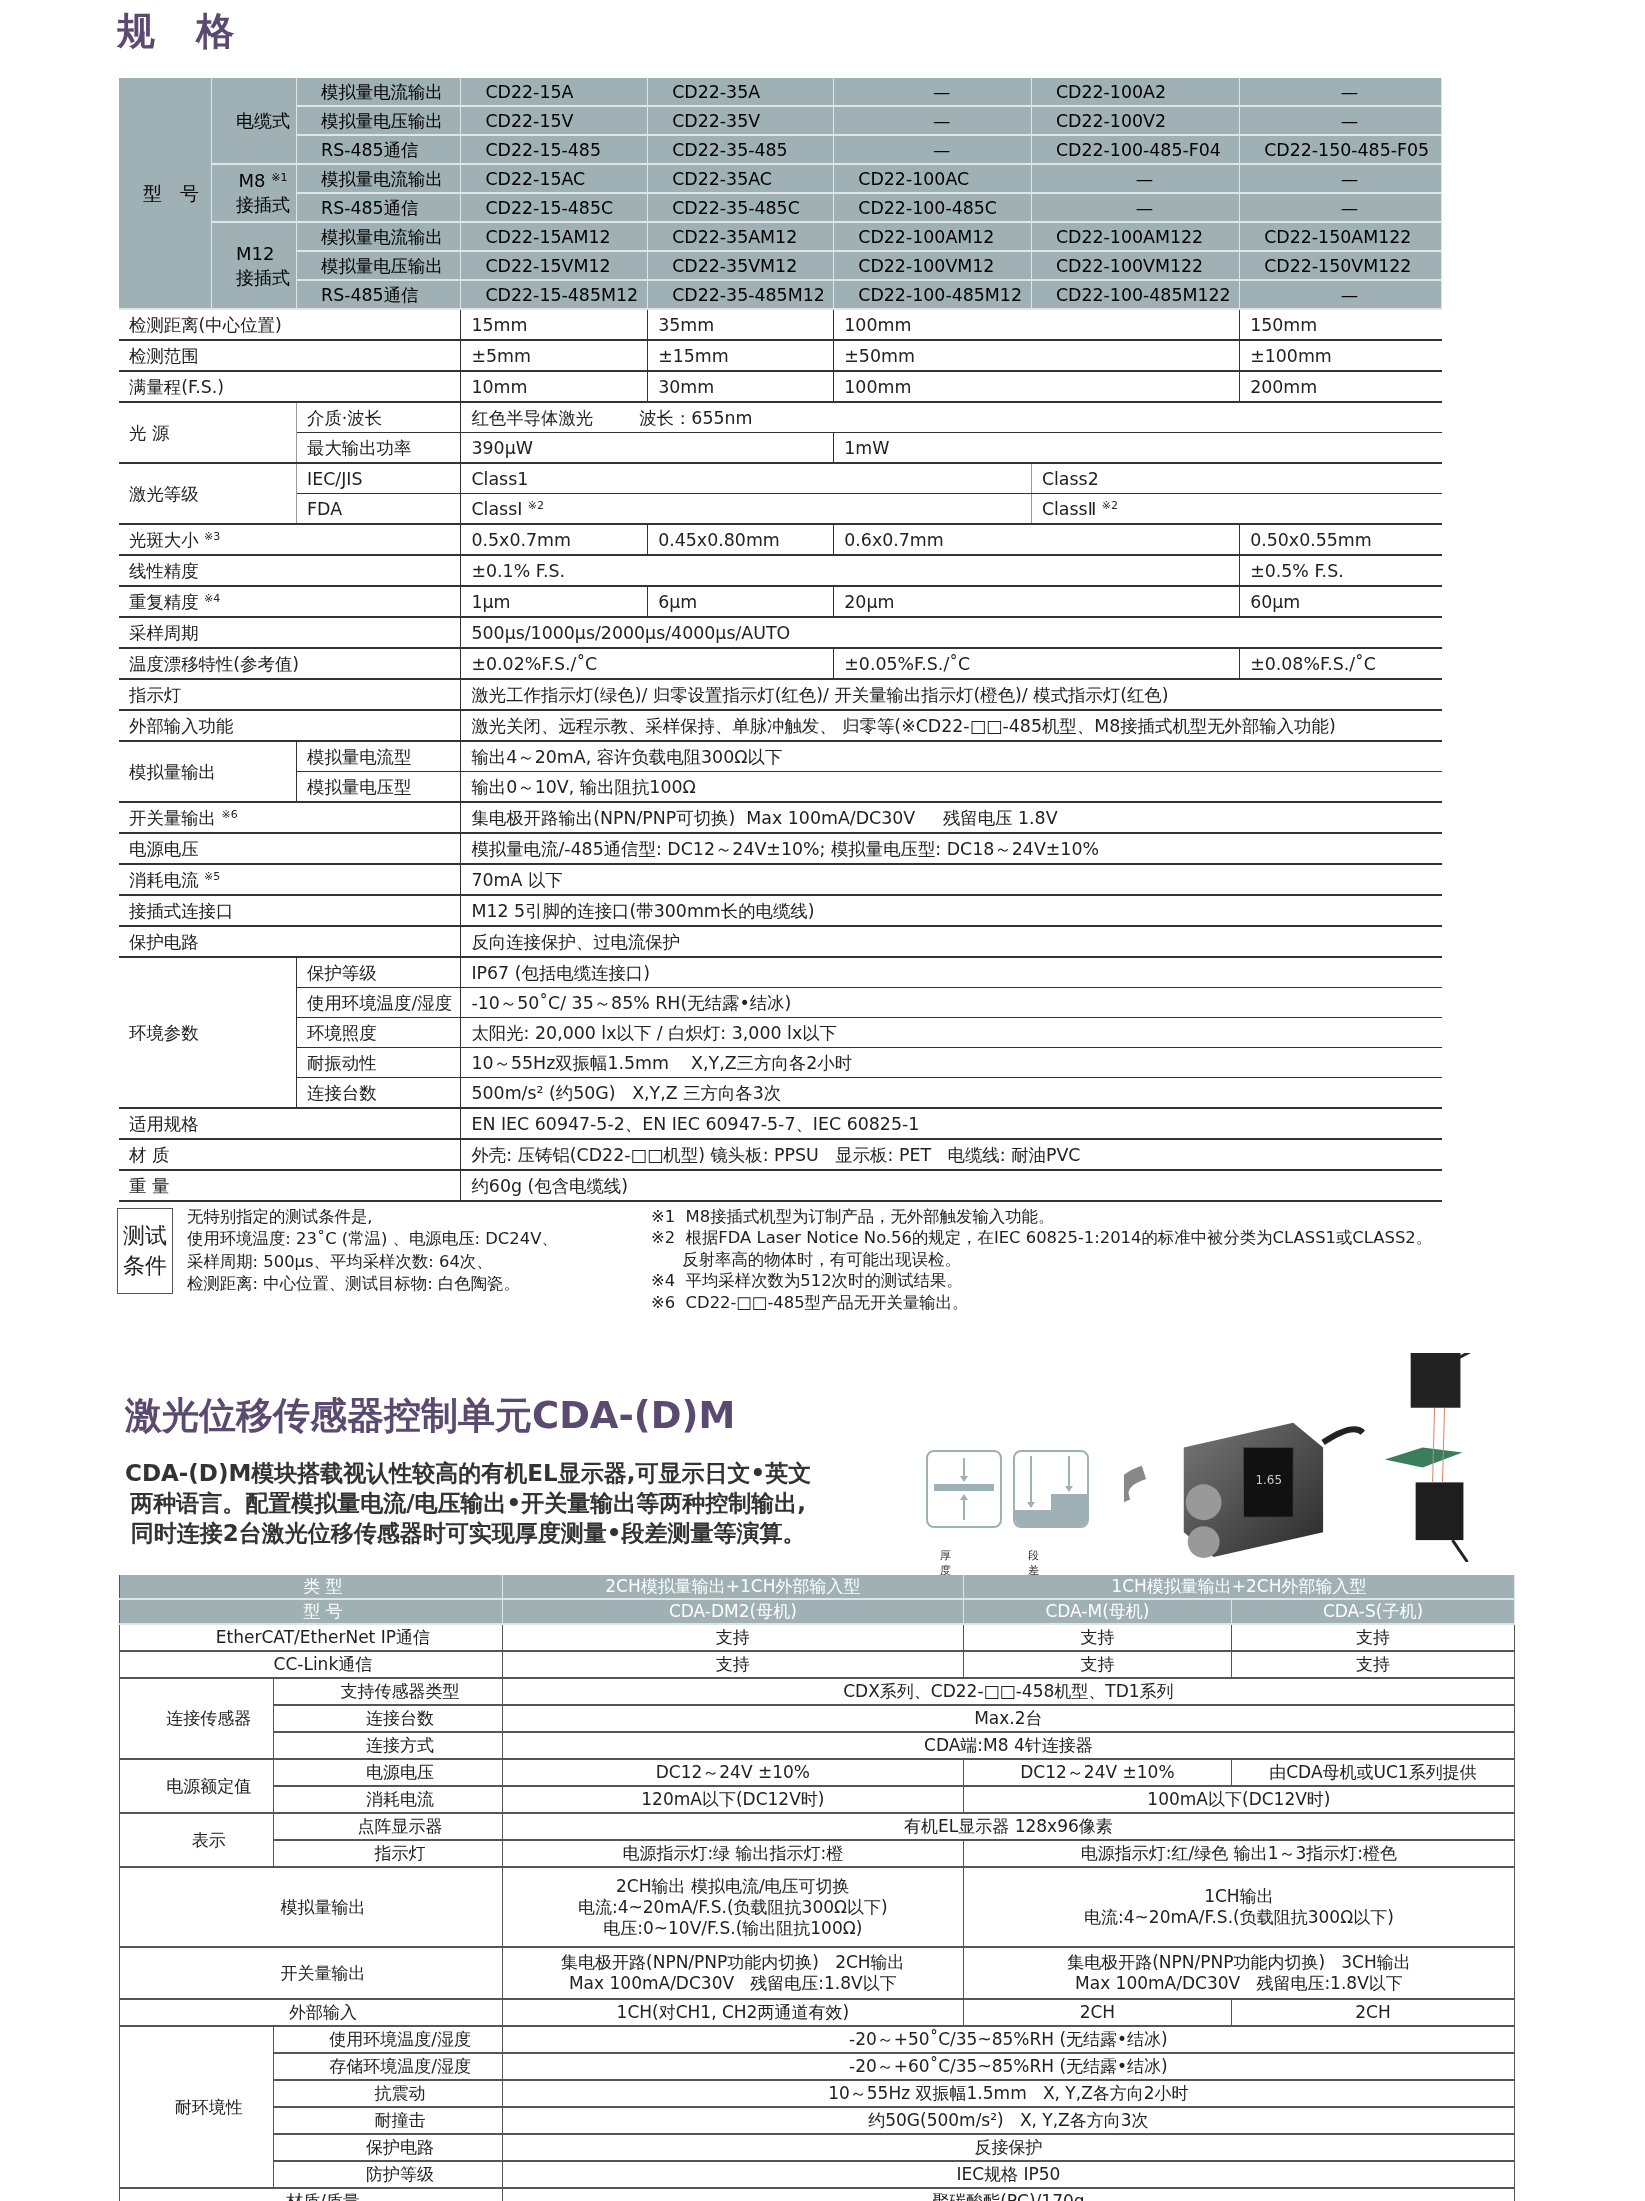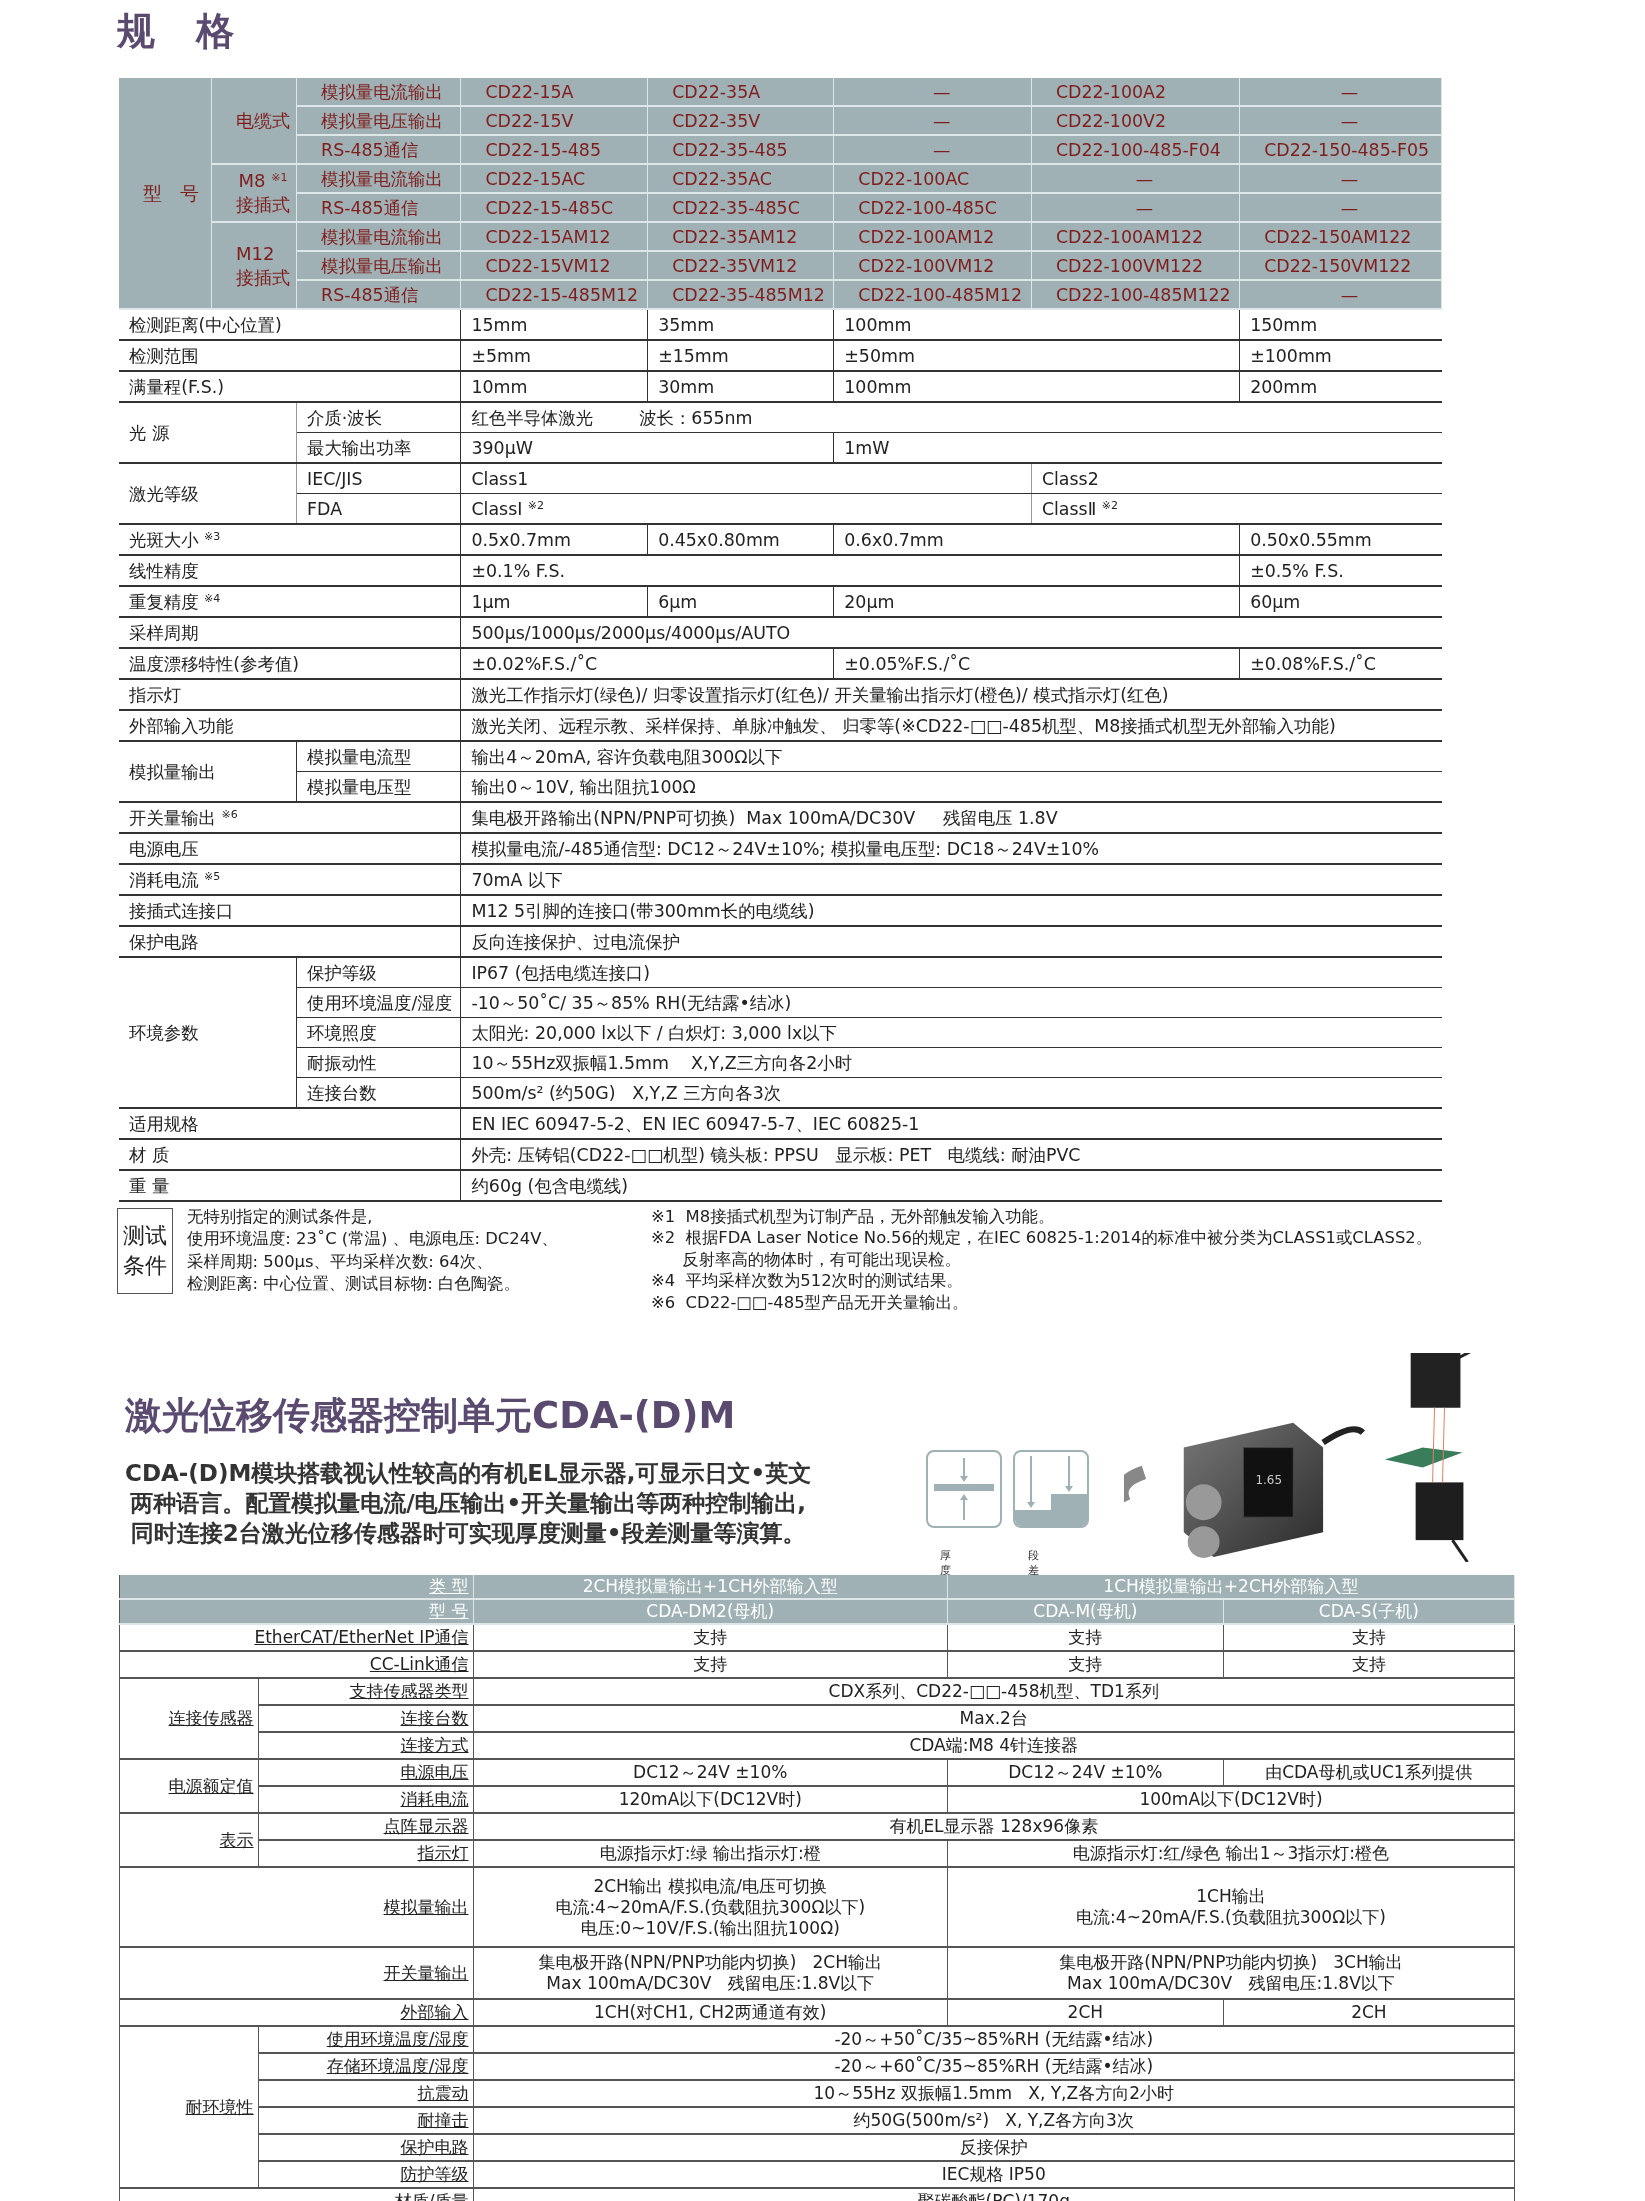--- a/index.html
+++ b/index.html
@@ -2,39 +2,39 @@
 <html><head>
 <meta charset="utf-8">
 <style>
   html,body{margin:0;padding:0;background:#fff;}
   body{width:1646px;height:2202px;position:relative;overflow:hidden;font-family:"DejaVu Sans","Liberation Sans",sans-serif;color:#222;}
   .title1{position:absolute;left:117px;top:6px;font-size:38px;letter-spacing:14px;color:#5a4a70;font-weight:bold;text-align:center;}
   table{border-collapse:collapse;position:absolute;}
   
   #spec{left:119px;top:78px;width:1323px;font-size:17.4px;}
   #spec td{padding:0 6px 0 10px;height:29px;border-bottom:2px solid #333;white-space:nowrap;line-height:20px;}
-  #spec .hd td{background:#9fb1b4;color:#7f1d1d;border-bottom:2px solid #dfe6e7;border-right:1px solid #dfe6e7;height:27px;padding-left:24px;}
+  #spec .hd td{background:#9fb1b4;color:#000000;border-bottom:2px solid #dfe6e7;border-right:1px solid #dfe6e7;height:27px;padding-left:24px;}
   #spec .hd td.dash{text-align:center;}
   #spec .vl{border-right:1.5px solid #333;}
   #spec .vl2{border-right:1px solid #999;}
   sup{font-size:11px;vertical-align:top;position:relative;top:-3px;}
   .cond-box{position:absolute;left:117px;top:1208px;width:56px;height:86px;border:1.5px solid #555;font-size:22px;text-align:center;line-height:30px;padding-top:12px;box-sizing:border-box;}
   .cond-text{position:absolute;left:187px;top:1206px;font-size:16.4px;line-height:22.4px;}
   .notes{position:absolute;left:651px;top:1206px;font-size:16.4px;line-height:21.4px;}
   .notes div{white-space:nowrap;}
   .title2{position:absolute;left:125px;top:1391px;font-size:37px;color:#5a4a70;font-weight:bold;}
   .intro{position:absolute;left:125px;top:1458px;font-size:23px;line-height:30px;font-weight:bold;color:#333;text-align:center;}
   .icons{position:absolute;left:926px;top:1450px;}
   .ic{position:absolute;width:76px;width:76px;height:78px;border:2px solid #9fb1b4;border-radius:8px;box-sizing:border-box;overflow:hidden;}
   .iclbl{position:absolute;font-size:11px;color:#333;top:82px;}
   .photo{position:absolute;left:1124px;top:1353px;width:438px;height:209px;}
   
   #cda{left:119px;top:1575px;width:1396px;font-size:17px;}
   #cda td{height:25px;border-bottom:2px solid #555;border-right:1.5px solid #555;text-align:center;line-height:21px;padding:0 4px;white-space:nowrap;}
-  #cda td.l{text-align:right;padding-left:13px;text-decoration:underline;}
+  #cda td.l{text-align:center;padding-left:28px;}
   #cda .hd td{background:#9fb1b4;color:#fff;border-bottom:2px solid #dfe6e7;border-right:1px solid #dfe6e7;height:23px;}
   #cda tr td:first-child{border-left:1.5px solid #555;}
 </style>
 </head>
 <body>
 
 <div class="title1">规 格</div>
 
 <table id="spec">
   <colgroup>

